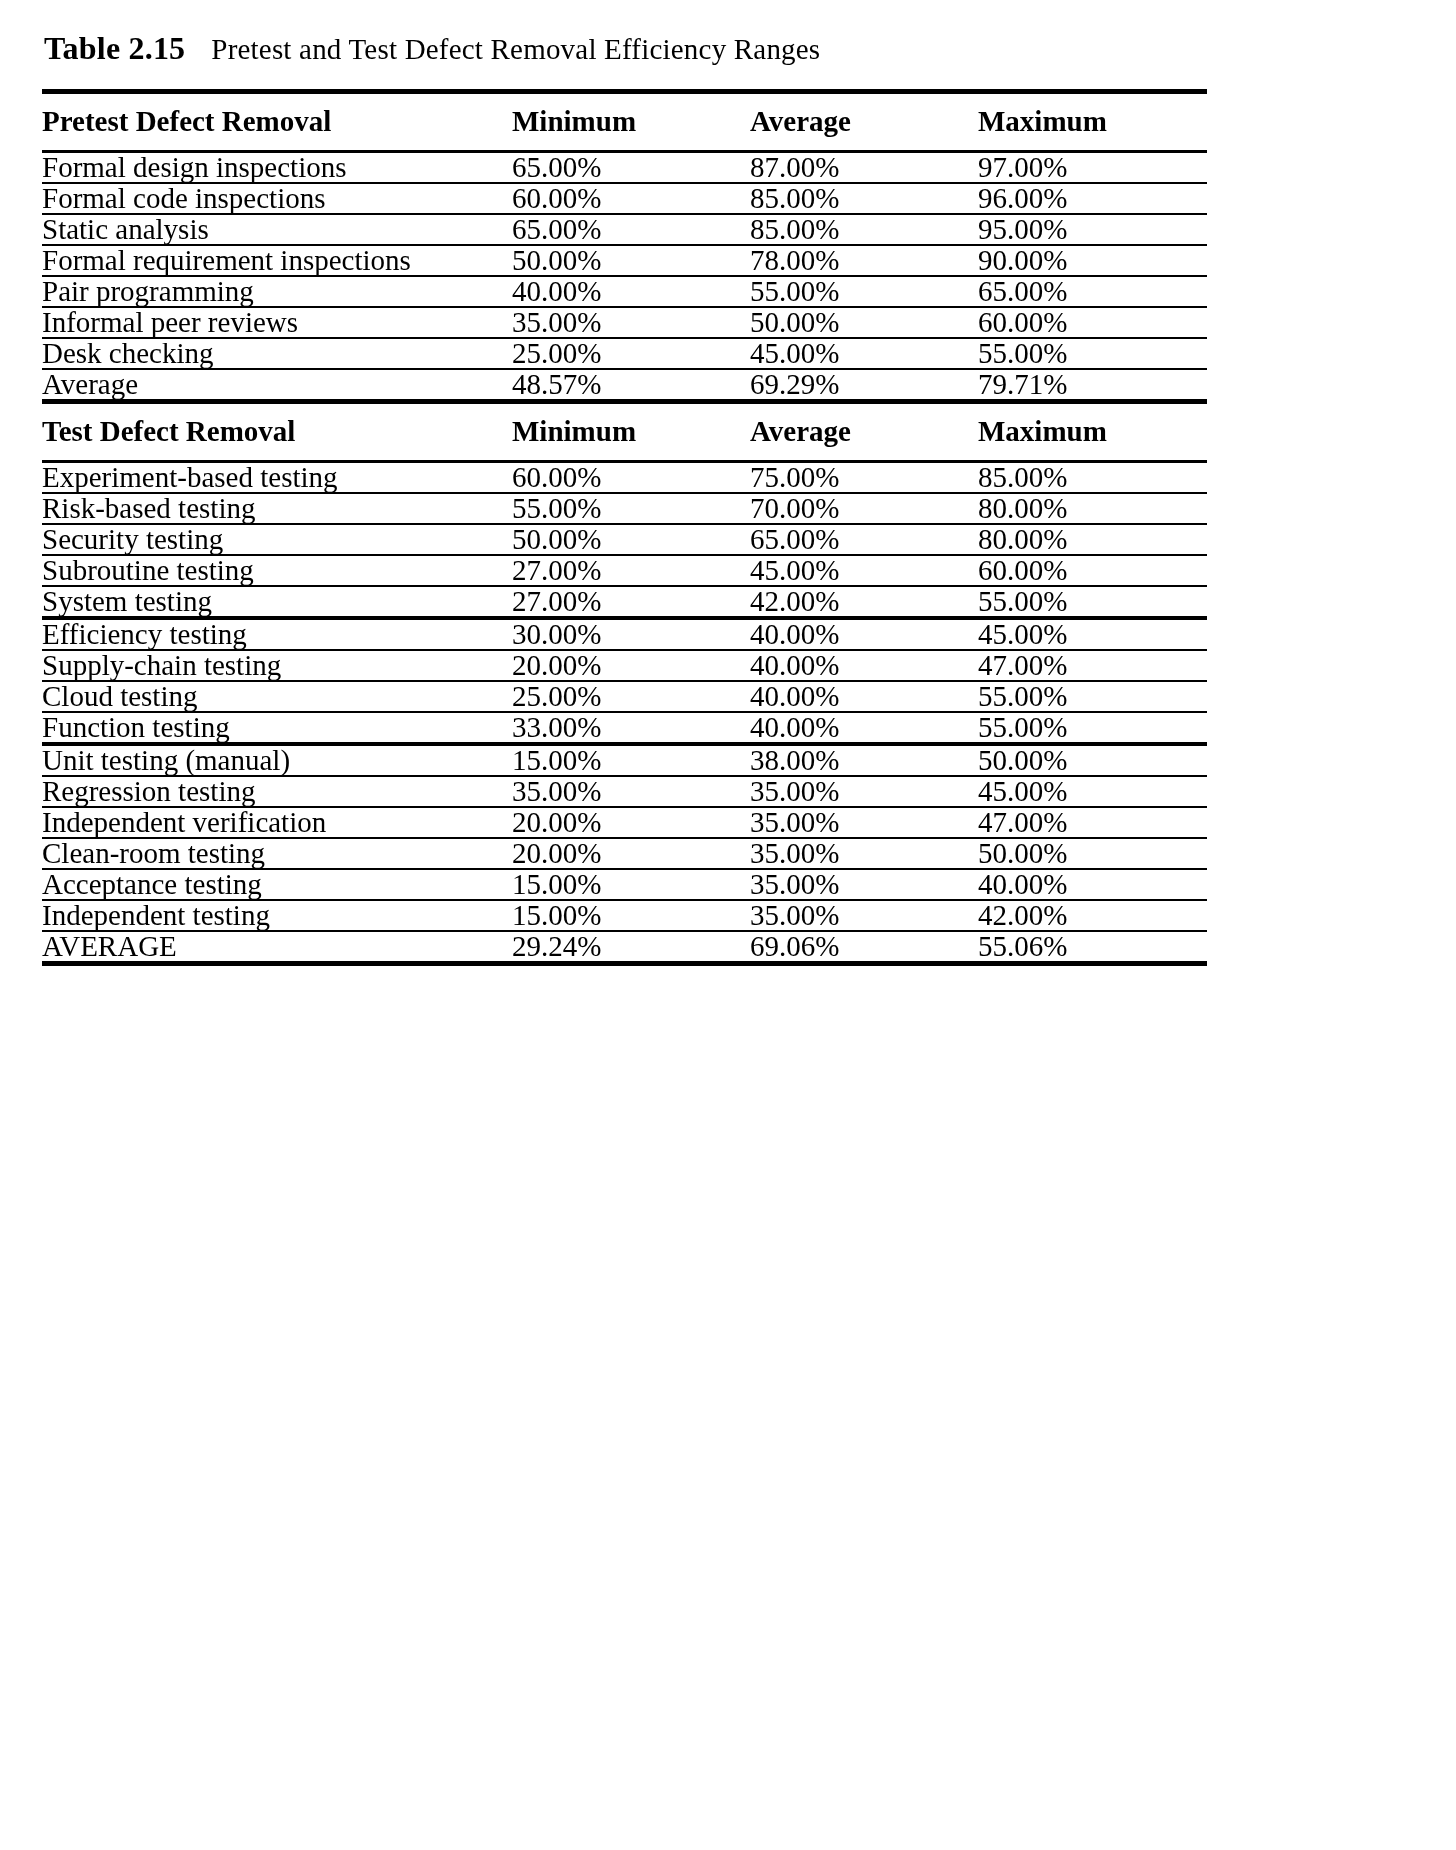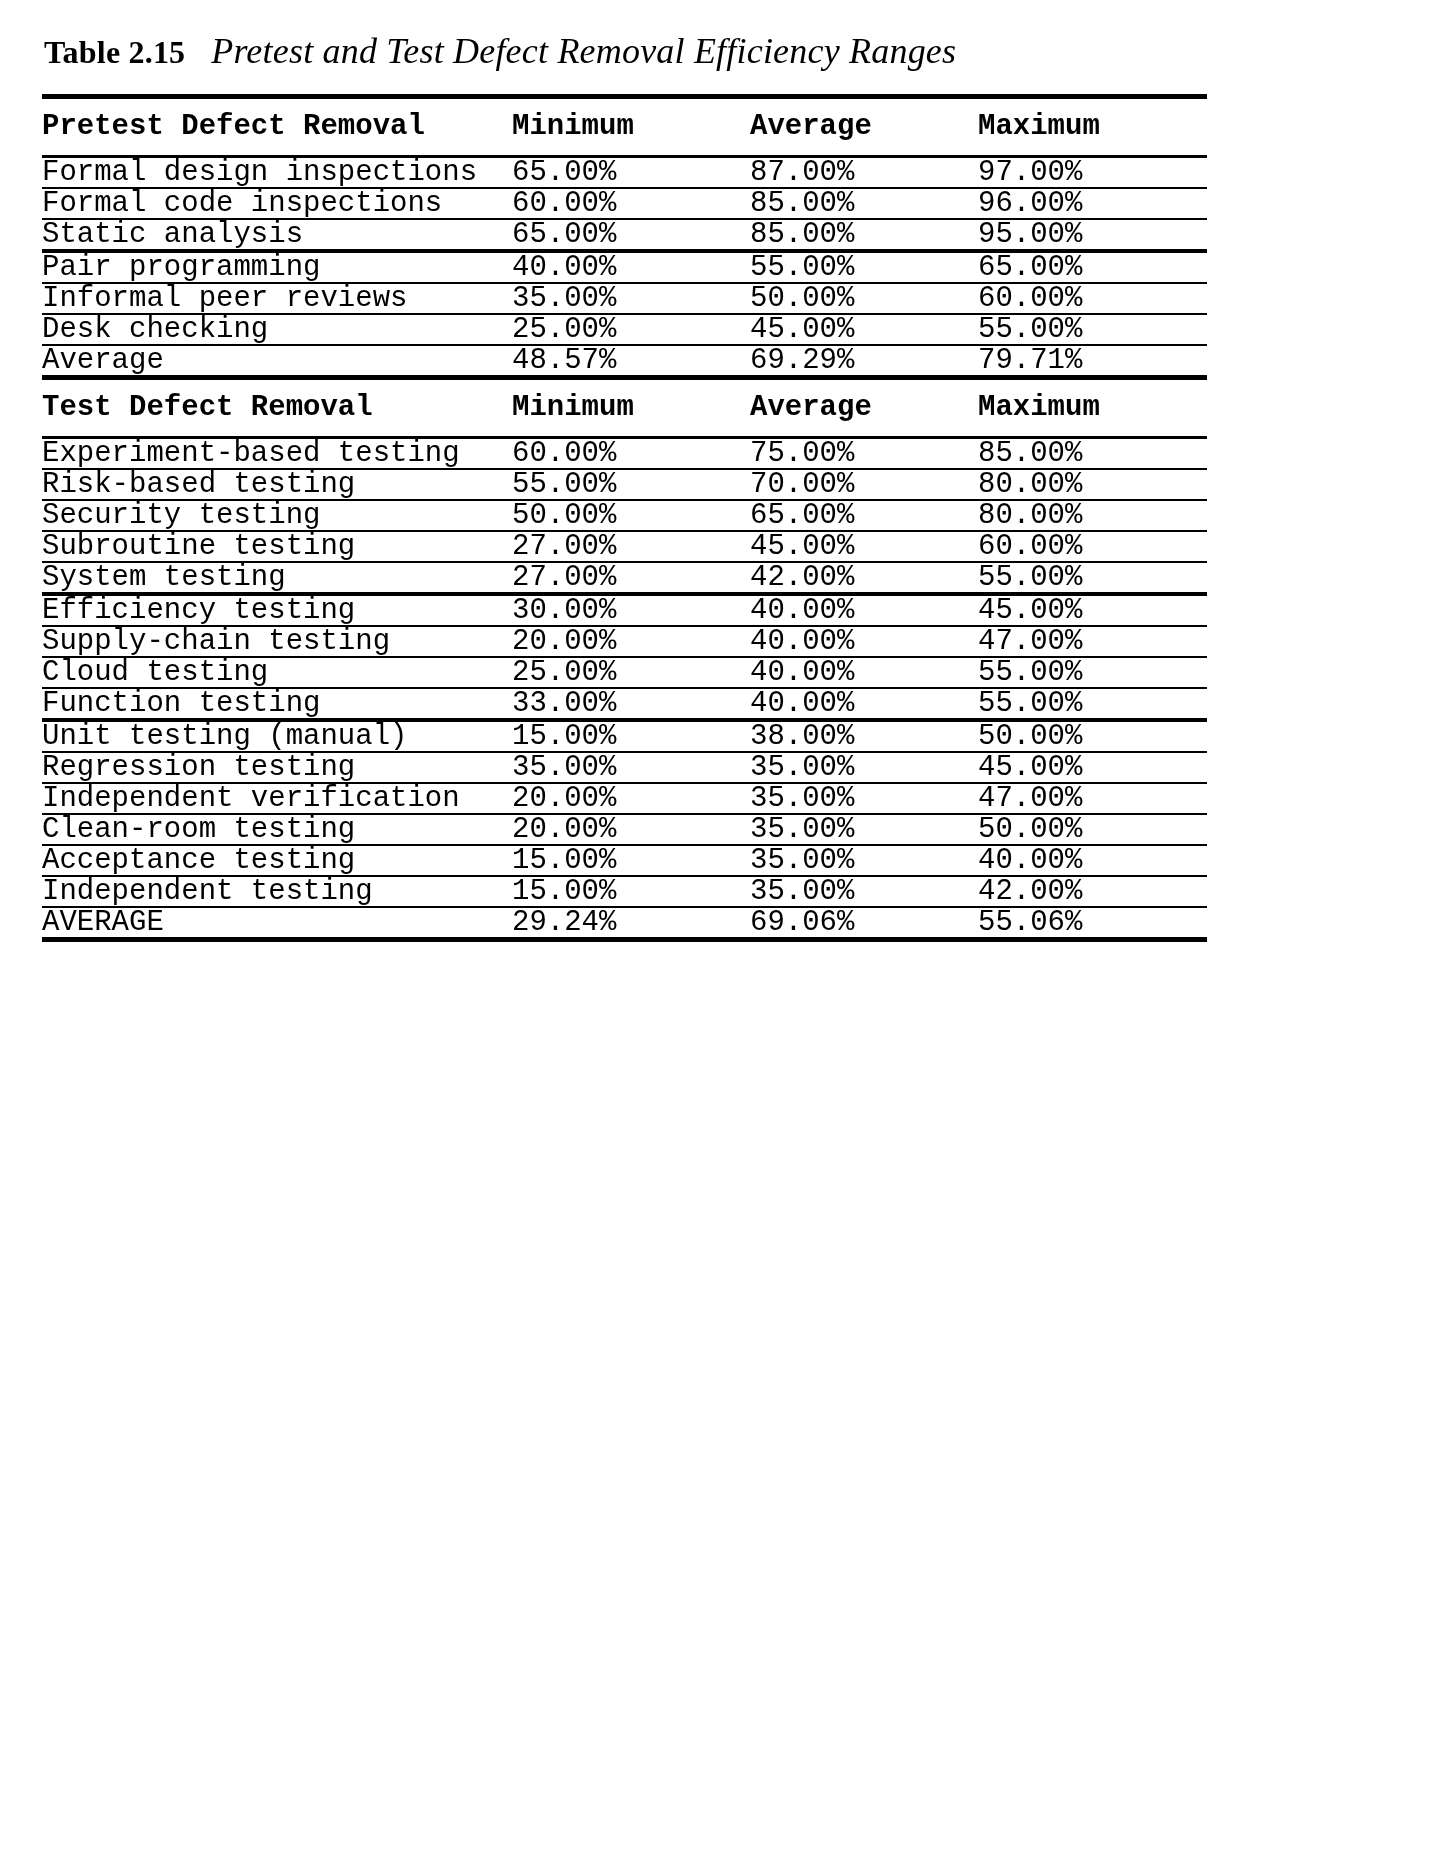--- a/index.html
+++ b/index.html
@@ -28,31 +28,29 @@
     margin: 0 0 22px 0;
     padding-left: 2px;
   }
   .caption-number {
     font-weight: bold;
     font-size: 32px;
     letter-spacing: 0.2px;
     white-space: pre;
   }
   .caption-text {
-    font-style: italic;
-    font-size: 36px;
+    font-size: 29px;
     margin-left: 26px;
     letter-spacing: 0.2px;
   }
   
   table.tbl {
     width: 1165px;
     border-collapse: collapse;
     table-layout: fixed;
-    font-family: Liberation Mono, monospace;
   }
   col.c-name  { width: 470px; }
   col.c-min   { width: 238px; }
   col.c-avg   { width: 228px; }
   col.c-max   { width: 229px; }
 
   .tbl td, .tbl th {
     padding: 0;
     margin: 0;
     font-weight: normal;
@@ -140,20 +138,26 @@
         </tr>
         <tr class="">
           <td class="cell">Static analysis</td>
           <td class="cell num">65.00%</td>
           <td class="cell num">85.00%</td>
           <td class="cell num">95.00%</td>
         </tr>
         <tr class="rule-thin">
           <td colspan="4"></td>
         </tr>
+        <tr class="">
+          <td class="cell">Formal requirement inspections</td>
+          <td class="cell num">50.00%</td>
+          <td class="cell num">78.00%</td>
+          <td class="cell num">90.00%</td>
+        </tr>
         <tr class="rule-thin">
           <td colspan="4"></td>
         </tr>
         <tr class="">
           <td class="cell">Pair programming</td>
           <td class="cell num">40.00%</td>
           <td class="cell num">55.00%</td>
           <td class="cell num">65.00%</td>
         </tr>
         <tr class="rule-thin">

